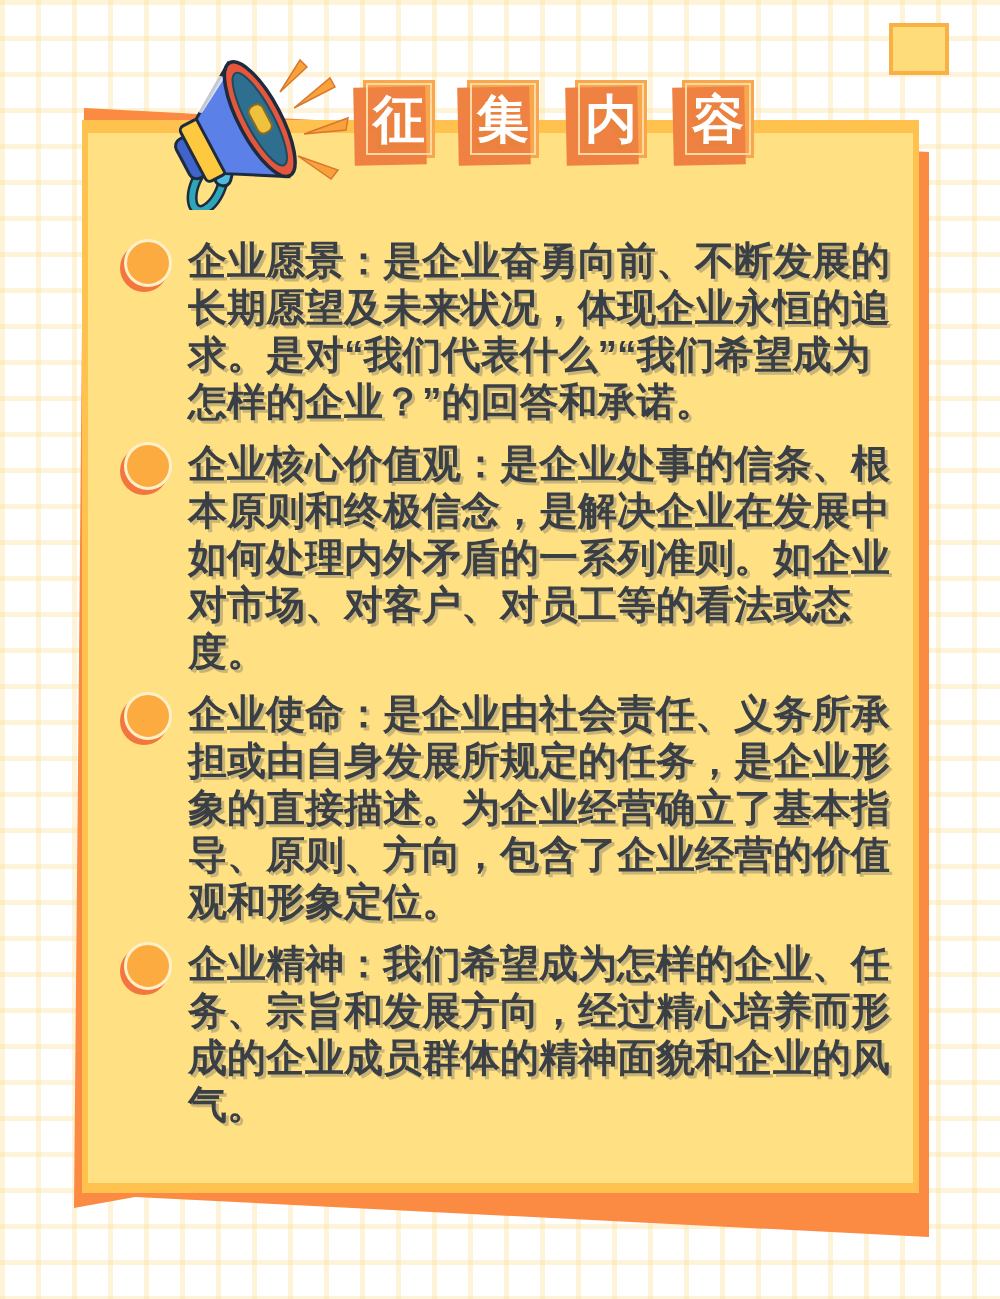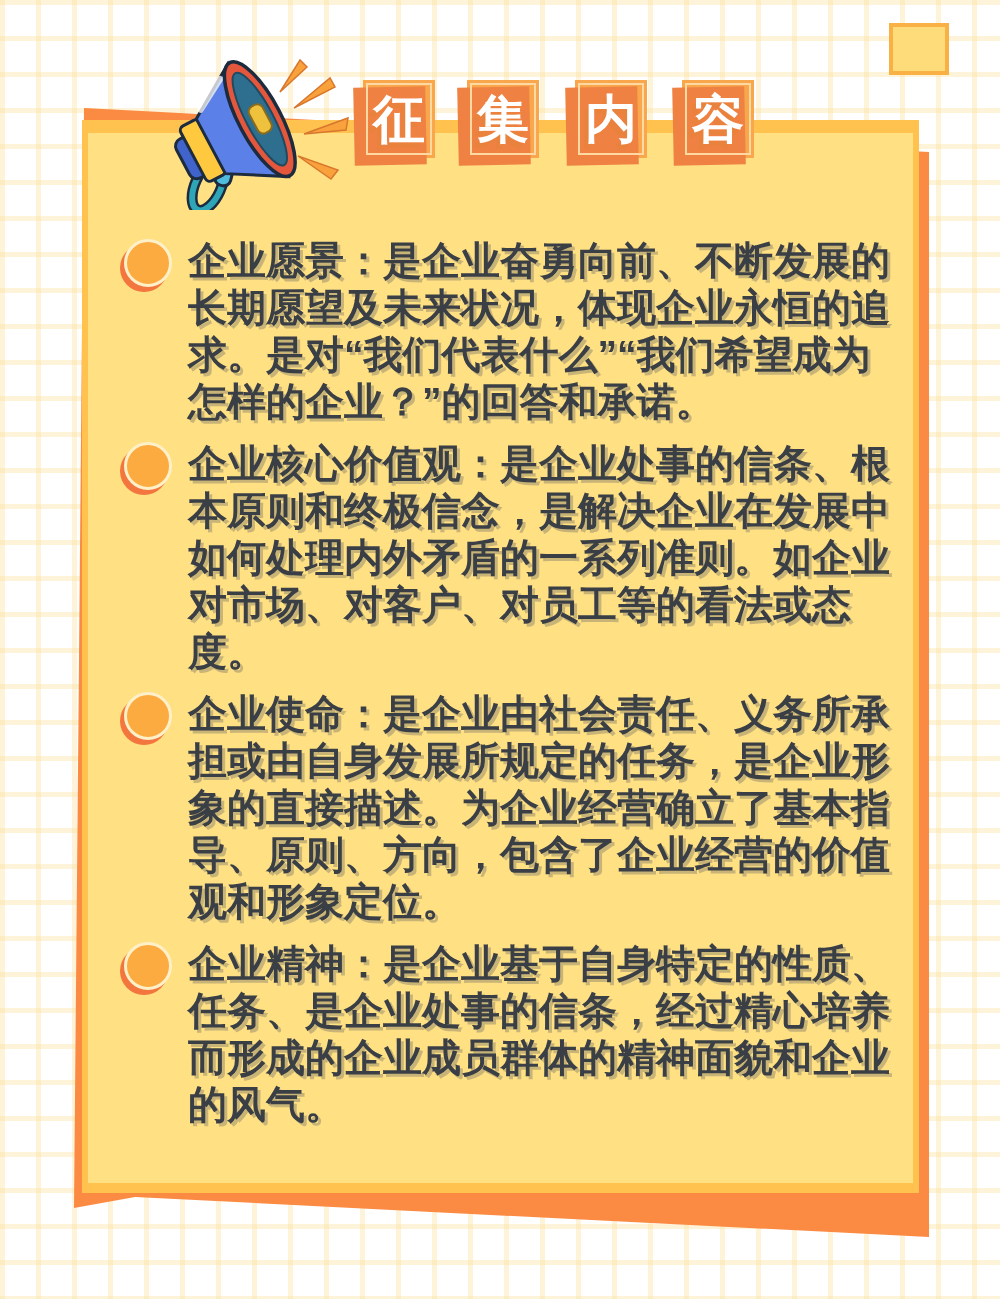--- a/index.html
+++ b/index.html
@@ -88,21 +88,21 @@
           <div class="item-text">企业核心价值观：是企业处事的信条、根本原则和终极信念，是解决企业在发展中如何处理内外矛盾的一系列准则。如企业对市场、对客户、对员工等的看法或态度。</div>
         </div>
 
         <div class="item">
           <div class="bullet"></div>
           <div class="item-text">企业使命：是企业由社会责任、义务所承担或由自身发展所规定的任务，是企业形象的直接描述。为企业经营确立了基本指导、原则、方向，包含了企业经营的价值观和形象定位。</div>
         </div>
 
         <div class="item">
           <div class="bullet"></div>
-          <div class="item-text">企业精神：是企业基于自身特定的性质、任务、是企业处事的信条，经过精心培养而形成的企业成员群体的精神面貌和企业的风气。</div>
+          <div class="item-text">企业精神：我们希望成为怎样的企业、任务、宗旨和发展方向，经过精心培养而形成的企业成员群体的精神面貌和企业的风气。</div>
         </div>
 
       </div>
     </div>
   </div>
 
   <div class="title-box t1">
     <span class="title-char">征</span>
   </div>
   <div class="title-box t2">

